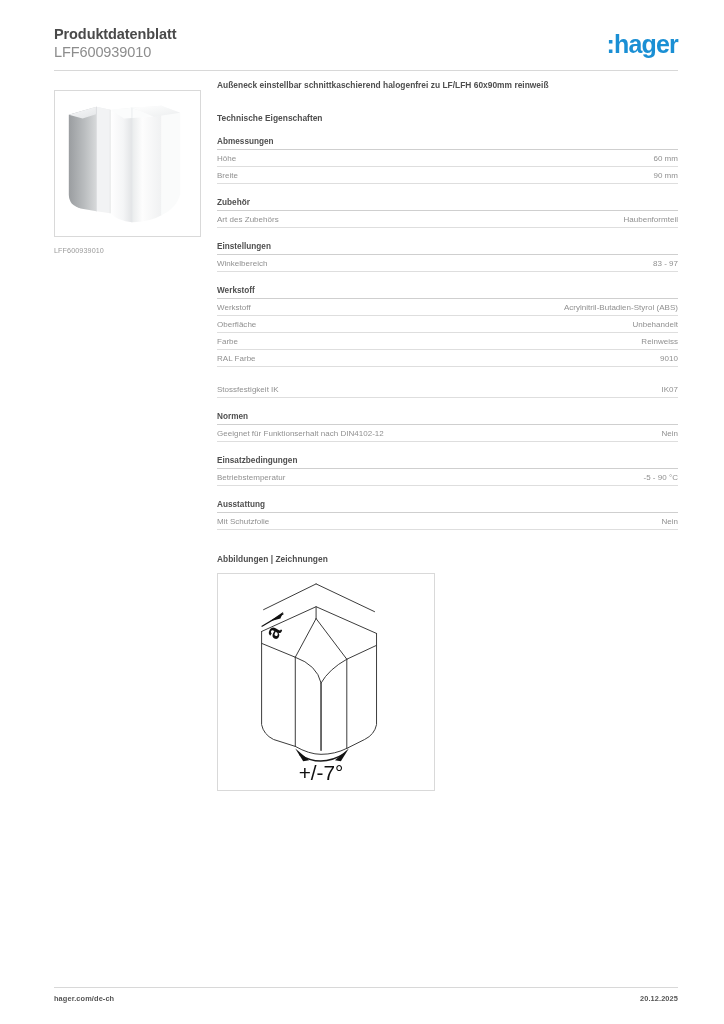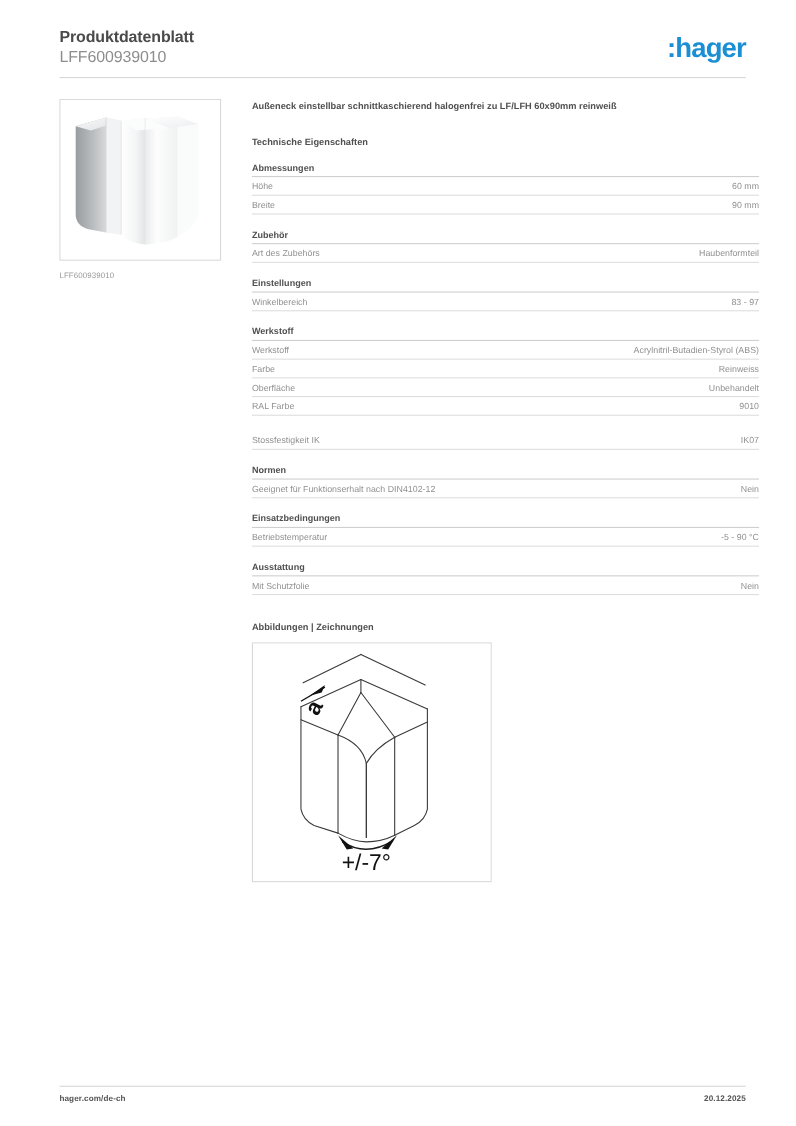--- a/index.html
+++ b/index.html
@@ -92,24 +92,23 @@
   .photo-caption {
     margin-top: 9px;
     font-size: 7.2px;
     color: #9a9a9a;
     letter-spacing: 0.1px;
   }
 
   
   .right-col {
     position: absolute;
-    top: 90px;
+    top: 79px;
     left: 217px;
     width: 461px;
-    margin-left: 12px;
   }
 
   .product-title {
     font-size: 8.4px;
     font-weight: bold;
     color: #4f4f4f;
     line-height: 12px;
     letter-spacing: 0.02px;
   }
 
@@ -324,26 +323,26 @@
             <div class="spec-value">83 - 97</div>
           </div>
         </div>
         <div class="spec-group">
           <div class="group-title">Werkstoff</div>
           <div class="spec-row">
             <div class="spec-label">Werkstoff</div>
             <div class="spec-value">Acrylnitril-Butadien-Styrol (ABS)</div>
           </div>
           <div class="spec-row">
+            <div class="spec-label">Oberfläche</div>
+            <div class="spec-value">Unbehandelt</div>
+          </div>
+          <div class="spec-row">
             <div class="spec-label">Farbe</div>
             <div class="spec-value">Reinweiss</div>
-          </div>
-          <div class="spec-row">
-            <div class="spec-label">Oberfläche</div>
-            <div class="spec-value">Unbehandelt</div>
           </div>
           <div class="spec-row">
             <div class="spec-label">RAL Farbe</div>
             <div class="spec-value">9010</div>
           </div>
         </div>
         <div class="spec-group">
           <div class="spec-row">
             <div class="spec-label">Stossfestigkeit IK</div>
             <div class="spec-value">IK07</div>

